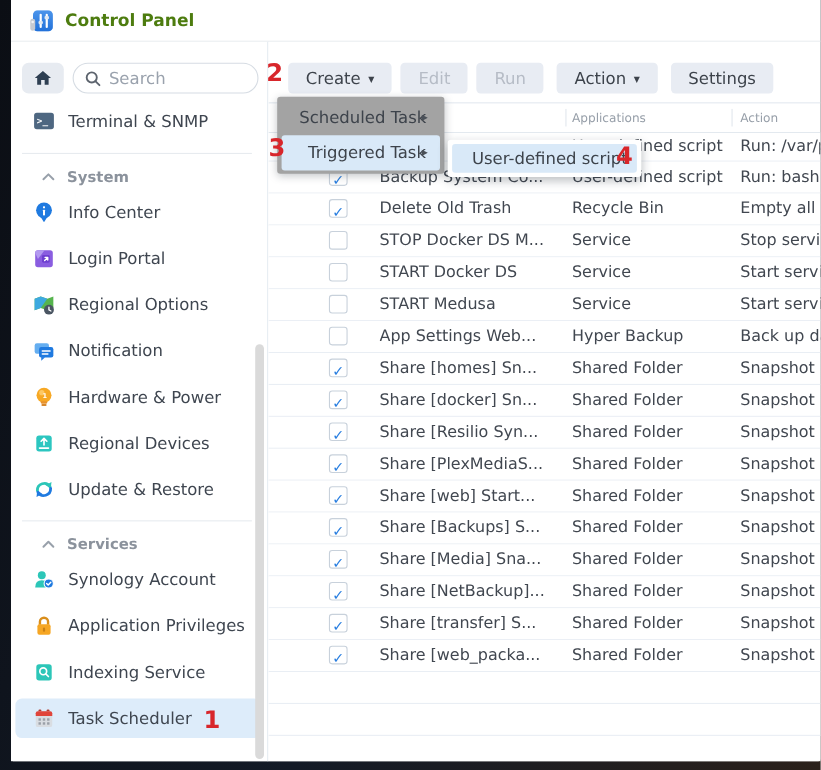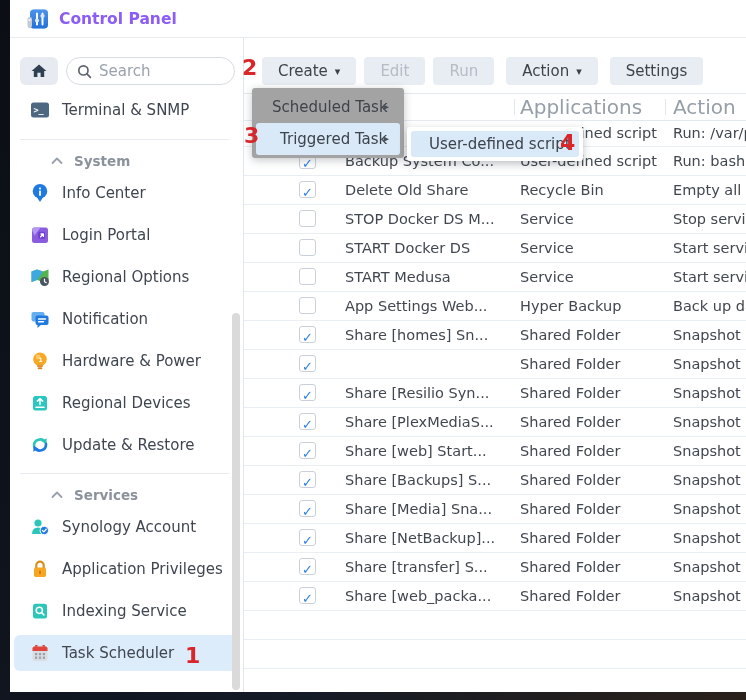--- a/index.html
+++ b/index.html
@@ -9,58 +9,58 @@
     font-family:"DejaVu Sans","Liberation Sans",sans-serif;
     background:linear-gradient(115deg,#0b0e14 0%,#131a26 55%,#2b211b 100%);
     color:#3f4650;
   }
   
   #window { position:absolute; left:10px; top:0; width:736px; height:692px;
     background:#fff; border-radius:0 0 2px 2px; }
   .titlebar { position:absolute; left:0; top:0; width:100%; height:38px;
     display:flex; align-items:center; padding-left:17px; gap:10px;
     border-bottom:1px solid #e7ebef; background:#fff; }
-  .titlebar .title { font-size:15.5px; font-weight:700; color:#8b5cf6; }
+  .titlebar .title { font-size:15.5px; font-weight:700; color:#4d7c0f; }
   
   .sidebar { position:absolute; left:0; top:38px; width:234px; height:654px;
     background:#fff; border-right:1px solid #dfe7ee; padding-top:19px; }
   .side-top { display:flex; gap:8px; margin:0 8px 0 10px; height:28px; }
   .home-btn { width:38px; height:28px; background:#e7ebf1; border-radius:6px;
     display:flex; align-items:center; justify-content:center; flex:none; }
   .search-box { flex:1; height:28px; border:1px solid #d6dce3; border-radius:15px;
     display:flex; align-items:center; padding:11px 10px; gap:7px; background:#fff; }
   .search-box input { border:none; outline:none; width:100%; font-size:15px;
     color:#3f4650; font-family:inherit; background:transparent; }
   .search-box input::placeholder { color:#9aa2ad; }
   .nav-item { height:36px; margin:0 6px 0 4px; display:flex; align-items:center;
     gap:12px; padding-left:16px; border-radius:6px; font-size:15px; color:#3f4650;
     white-space:nowrap; cursor:default; }
   .nav-item.selected { background:#ddecfa; }
   .nav-item .ic { width:20px; height:20px; flex:none; display:flex; }
   .item-terminal { margin-top:7px; }
   .side-divider { height:1px; background:#e7ebef; margin:11px 14px 0 10px; }
-  .section-head { display:flex; align-items:center; gap:11px; padding-left:41px;
+  .section-head { display:flex; align-items:center; gap:11px; padding-left:28px;
     margin-top:13px; height:16px; font-size:13.5px; font-weight:700; color:#8b929c; }
   .section-items { margin-top:4px; }
   .section-items .nav-item { margin-top:6px; }
   .side-scrollbar { position:absolute; left:222px; top:275px; width:8px; height:377px;
     background:#dadada; border-radius:4px; }
   
   .main { position:absolute; left:234px; top:38px; width:502px; height:654px;
     background:#fff; overflow:hidden; }
   .toolbar { position:absolute; left:18px; top:19px; display:flex; gap:8px; }
   .btn { height:28px; border-radius:4px; background:#e8ecf3; border:none;
     color:#3d434b; font-size:15px; font-family:inherit; padding:0 16px;
     display:flex; align-items:center; gap:7px; white-space:nowrap; }
   .btn.disabled { color:#b6bcc6; }
   .caret { font-size:11px; line-height:1; color:#3d434b; }
   
   .table { position:absolute; left:0; top:55px; width:502px; }
   .thead { position:relative; height:28px; border-top:1px solid #e3e9ef;
-    border-bottom:1px solid #e3e9ef; color:#969ea8; font-size:20px; }
+    border-bottom:1px solid #e3e9ef; color:#969ea8; font-size:11px; }
   .thead .hl1 { position:absolute; left:276px; line-height:27px; }
   .thead .hl2 { position:absolute; left:429px; line-height:27px; }
   .thead .vsep { position:absolute; top:5px; bottom:5px; width:1px; background:#e2e7ed; }
   .tr { position:relative; height:29px; border-bottom:1px solid #e9eef4; background:#fff; }
   .tr.first { height:26px; }
   .cb { position:absolute; left:55px; top:5px; width:17px; height:17px;
     border:1px solid #c8d1db; border-radius:3px; background:#fff; text-align:center; }
   .tr.first .cb { top:4px; }
   .cb i { font-style:normal; color:#2a7fe0; font-weight:700; font-size:13px; line-height:16px; }
   .td { position:absolute; top:0; line-height:28px; font-size:14.5px; color:#414750;
@@ -340,21 +340,21 @@
         <span class="td act">Run: /var/p</span>
       </div>
       <div class="tr">
         <span class="cb"><i>✓</i></span>
         <span class="td name">Backup System Co...</span>
         <span class="td app">User-defined script</span>
         <span class="td act">Run: bash /</span>
       </div>
       <div class="tr">
         <span class="cb"><i>✓</i></span>
-        <span class="td name">Delete Old Share</span>
+        <span class="td name">Delete Old Trash</span>
         <span class="td app">Recycle Bin</span>
         <span class="td act">Empty all R</span>
       </div>
       <div class="tr">
         <span class="cb"><i></i></span>
         <span class="td name">STOP Docker DS M...</span>
         <span class="td app">Service</span>
         <span class="td act">Stop servic</span>
       </div>
       <div class="tr">
@@ -376,20 +376,21 @@
         <span class="td act">Back up da</span>
       </div>
       <div class="tr">
         <span class="cb"><i>✓</i></span>
         <span class="td name">Share [homes] Sn...</span>
         <span class="td app">Shared Folder</span>
         <span class="td act">Snapshot</span>
       </div>
       <div class="tr">
         <span class="cb"><i>✓</i></span>
+        <span class="td name">Share [docker] Sn...</span>
         <span class="td app">Shared Folder</span>
         <span class="td act">Snapshot</span>
       </div>
       <div class="tr">
         <span class="cb"><i>✓</i></span>
         <span class="td name">Share [Resilio Syn...</span>
         <span class="td app">Shared Folder</span>
         <span class="td act">Snapshot</span>
       </div>
       <div class="tr">

